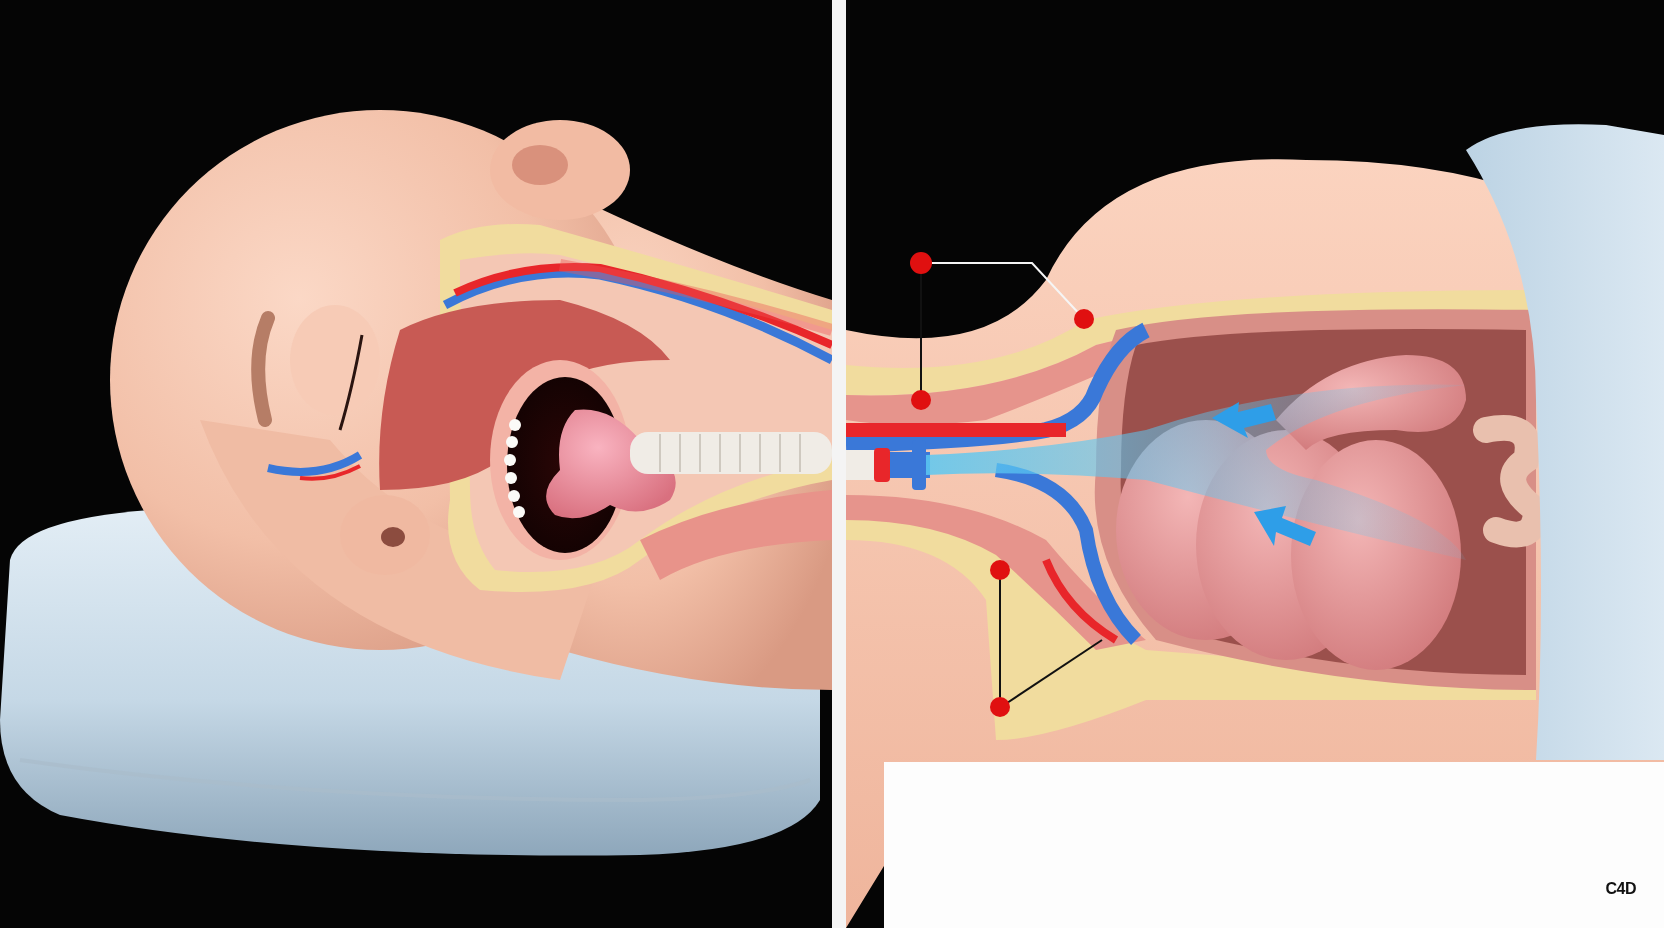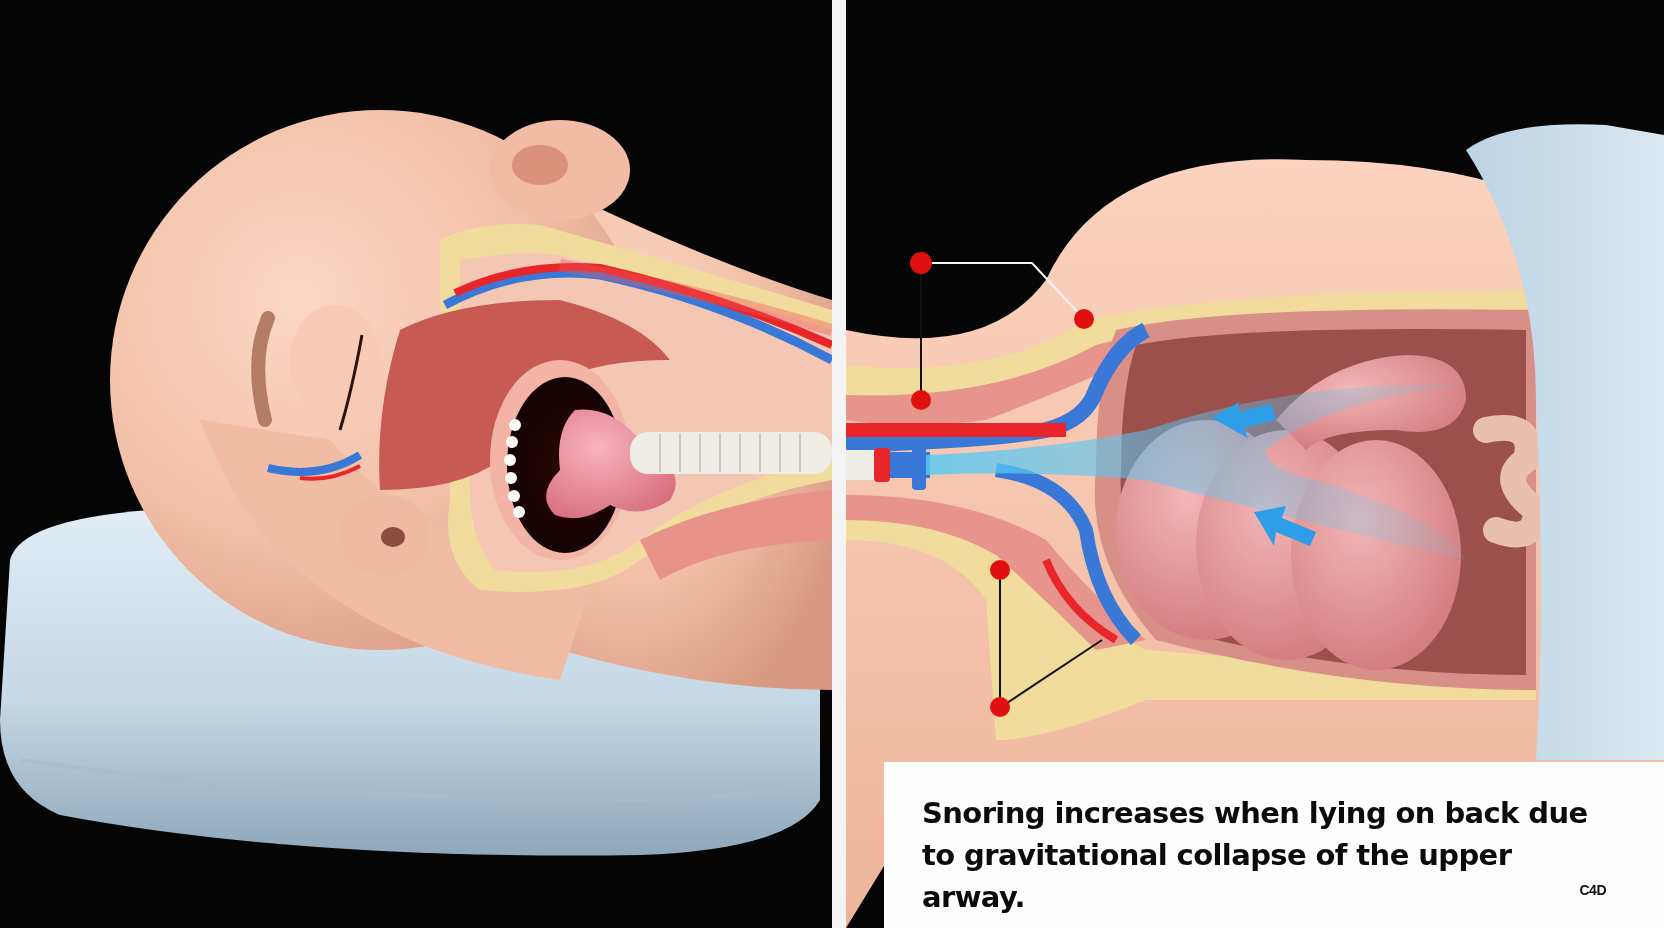--- a/index.html
+++ b/index.html
@@ -4,21 +4,21 @@
 <style>
   html,body{margin:0;padding:0;background:#000;}
   body{width:1664px;height:928px;position:relative;overflow:hidden;font-family:"DejaVu Sans","Liberation Sans",sans-serif;}
   .panel{position:absolute;top:0;height:928px;overflow:hidden;background:#050505;}
   #left{left:0;width:832px;}
   #right{left:846px;width:818px;}
   .divider{position:absolute;left:832px;top:0;width:14px;height:928px;background:#f4f4f4;}
   svg{display:block;}
   .caption{position:absolute;left:884px;top:762px;width:780px;height:166px;background:#fdfdfd;}
   .caption-text{position:absolute;left:38px;top:30px;width:700px;font-family:"DejaVu Sans",sans-serif;font-weight:bold;font-size:29px;line-height:42px;color:#0b0b0b;letter-spacing:-0.6px;}
-  .credit{position:absolute;right:58px;bottom:30px;font-family:"Liberation Sans",sans-serif;font-weight:bold;font-size:14px;color:#111;letter-spacing:-0.5px;}
+  .credit{position:absolute;right:28px;bottom:30px;font-family:"Liberation Sans",sans-serif;font-weight:bold;font-size:16px;color:#111;letter-spacing:-0.5px;}
 </style>
 </head>
 <body>
 
 <div class="panel" id="left">
   <svg width="832" height="928" viewBox="0 0 832 928">
     <defs>
       <radialGradient id="skinG" cx="35%" cy="35%" r="75%">
         <stop offset="0" stop-color="#fbd8c6"></stop>
         <stop offset="0.6" stop-color="#f2bfa7"></stop>
@@ -179,15 +179,14 @@
       <circle cx="75" cy="263" r="11" fill="#e01010"></circle>
       <circle cx="238" cy="319" r="10" fill="#e01010"></circle>
       <circle cx="75" cy="400" r="10" fill="#e01010"></circle>
       <circle cx="154" cy="570" r="10" fill="#e01010"></circle>
       <circle cx="154" cy="707" r="10" fill="#e01010"></circle>
     </g>
   </svg>
 </div>
 
 <div class="caption">
-  <div class="caption-text">Snoring increases when lying on back due to gravitational collapse of the upper arway.</div>
   <div class="credit">C4D</div>
 </div>
 
 </body></html>

